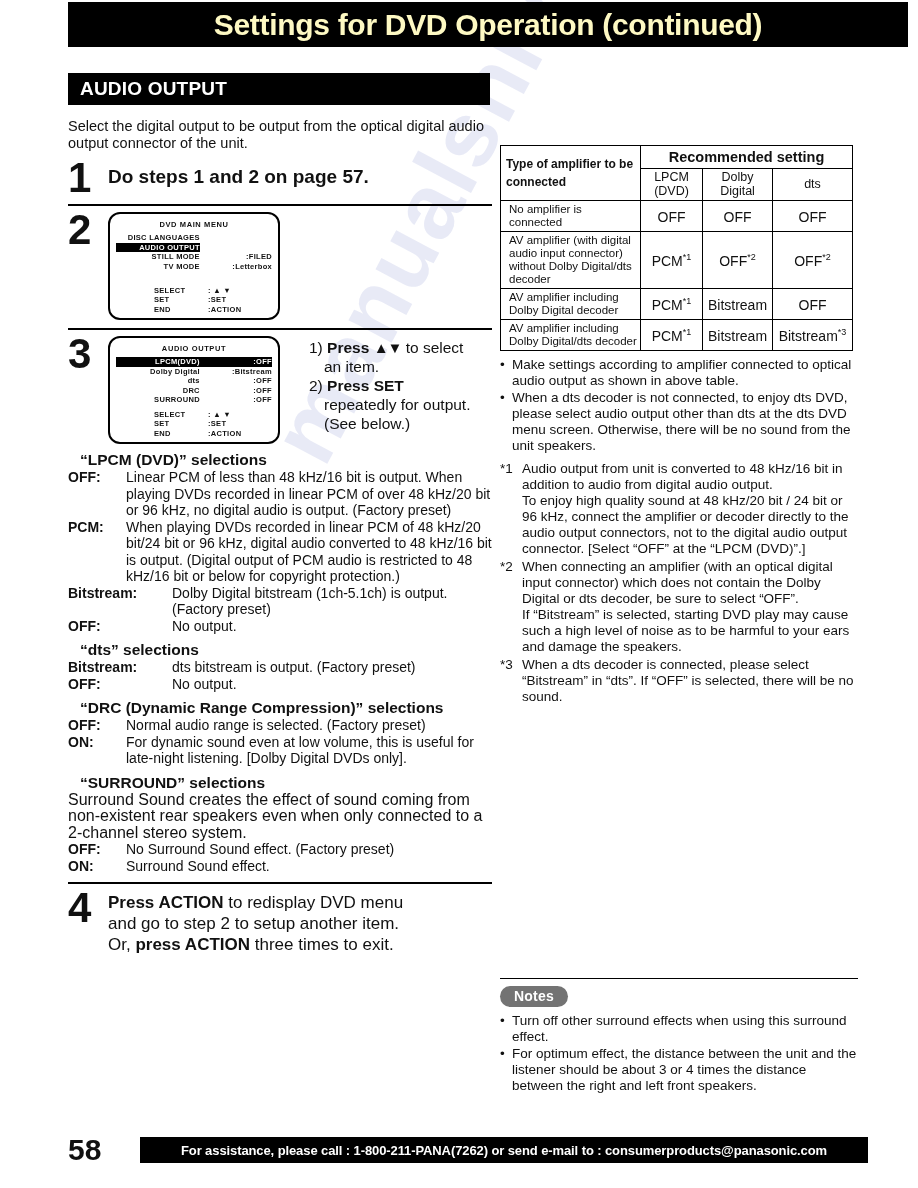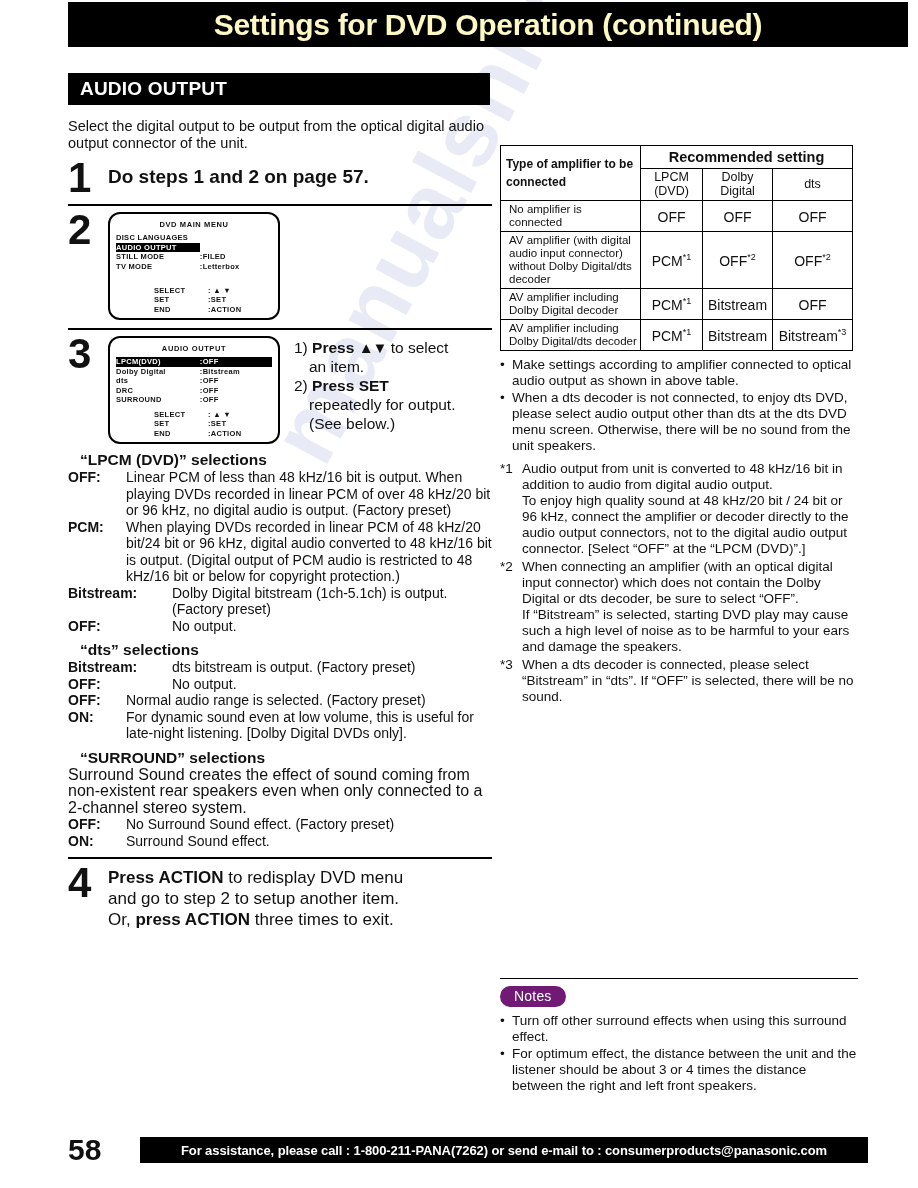--- a/index.html
+++ b/index.html
@@ -103,40 +103,40 @@
     padding-top: 6px;
   }
   .rule {
     border: 0;
     border-top: 2px solid #000;
     margin: 8px 0 0 0;
     width: 424px;
   }
 
   
-  .osd-wrap { display: flex; gap: 14px; align-items: flex-start; }
+  .osd-wrap { display: flex; gap: 29px; align-items: flex-start; }
   .osd {
     width: 172px;
     height: 108px;
     border: 2px solid #000;
     border-radius: 12px;
     background: #fff;
     padding: 4px 6px;
     box-sizing: border-box;
     font-family: "Liberation Sans", sans-serif;
     position: relative;
   }
   .osd-title {
     text-align: center;
     font-size: 7.5px;
     font-weight: bold;
     letter-spacing: 0.6px;
     margin: 2px 0 4px 0;
   }
-  .osd-list { font-size: 7.5px; line-height: 9.5px; font-weight: bold; }
+  .osd-list { font-size: 7.5px; line-height: 9.5px; font-weight: bold; text-align: right; }
   .osd-row { display: flex; }
   .osd-key { width: 86px; letter-spacing: 0.3px; }
   .osd-val { width: 74px; letter-spacing: 0.3px; }
   .osd-hl { background: #000; color: #fff; }
   .osd-foot {
     position: absolute;
     left: 8px;
     bottom: 4px;
     font-size: 7.5px;
     line-height: 9.5px;
@@ -230,25 +230,25 @@
     line-height: 16px;
     margin-bottom: 2px;
   }
   .fnrow .mark { flex: 0 0 22px; font-weight: normal; }
   .fnrow .txt { flex: 1 1 auto; }
   .fn-sub { display: block; }
 
   .notes-wrap { position: absolute; left: 500px; top: 978px; width: 358px; }
   .notes-pill {
     display: inline-block;
-    background: #701a75;
+    background: #737373;
     color: #fff;
     border-radius: 11px;
     font-size: 14px;
-    font-weight: normal;
+    font-weight: bold;
     padding: 2px 14px 3px 14px;
     letter-spacing: 0.2px;
   }
   .notes-rule {
     border: 0;
     border-top: 1.6px solid #000;
     width: 358px;
     margin: 0 0 7px 0;
   }
 
@@ -457,20 +457,21 @@
           <span class="defdesc">dts bitstream is output. (Factory preset)</span>
         </div>
         <div class="defrow">
           <span class="defterm w2">OFF:</span>
           <span class="defdesc">No output.</span>
         </div>
       </div>
     </div>
 
     <div>
+      <div class="sel-head">“DRC (Dynamic Range Compression)” selections</div>
       <div class="deflist">
         <div class="defrow">
           <span class="defterm w1">OFF:</span>
           <span class="defdesc">Normal audio range is selected. (Factory preset)</span>
         </div>
         <div class="defrow">
           <span class="defterm w1">ON:</span>
           <span class="defdesc">For dynamic sound even at low volume, this is useful for late-night listening. [Dolby Digital DVDs only].</span>
         </div>
       </div>

